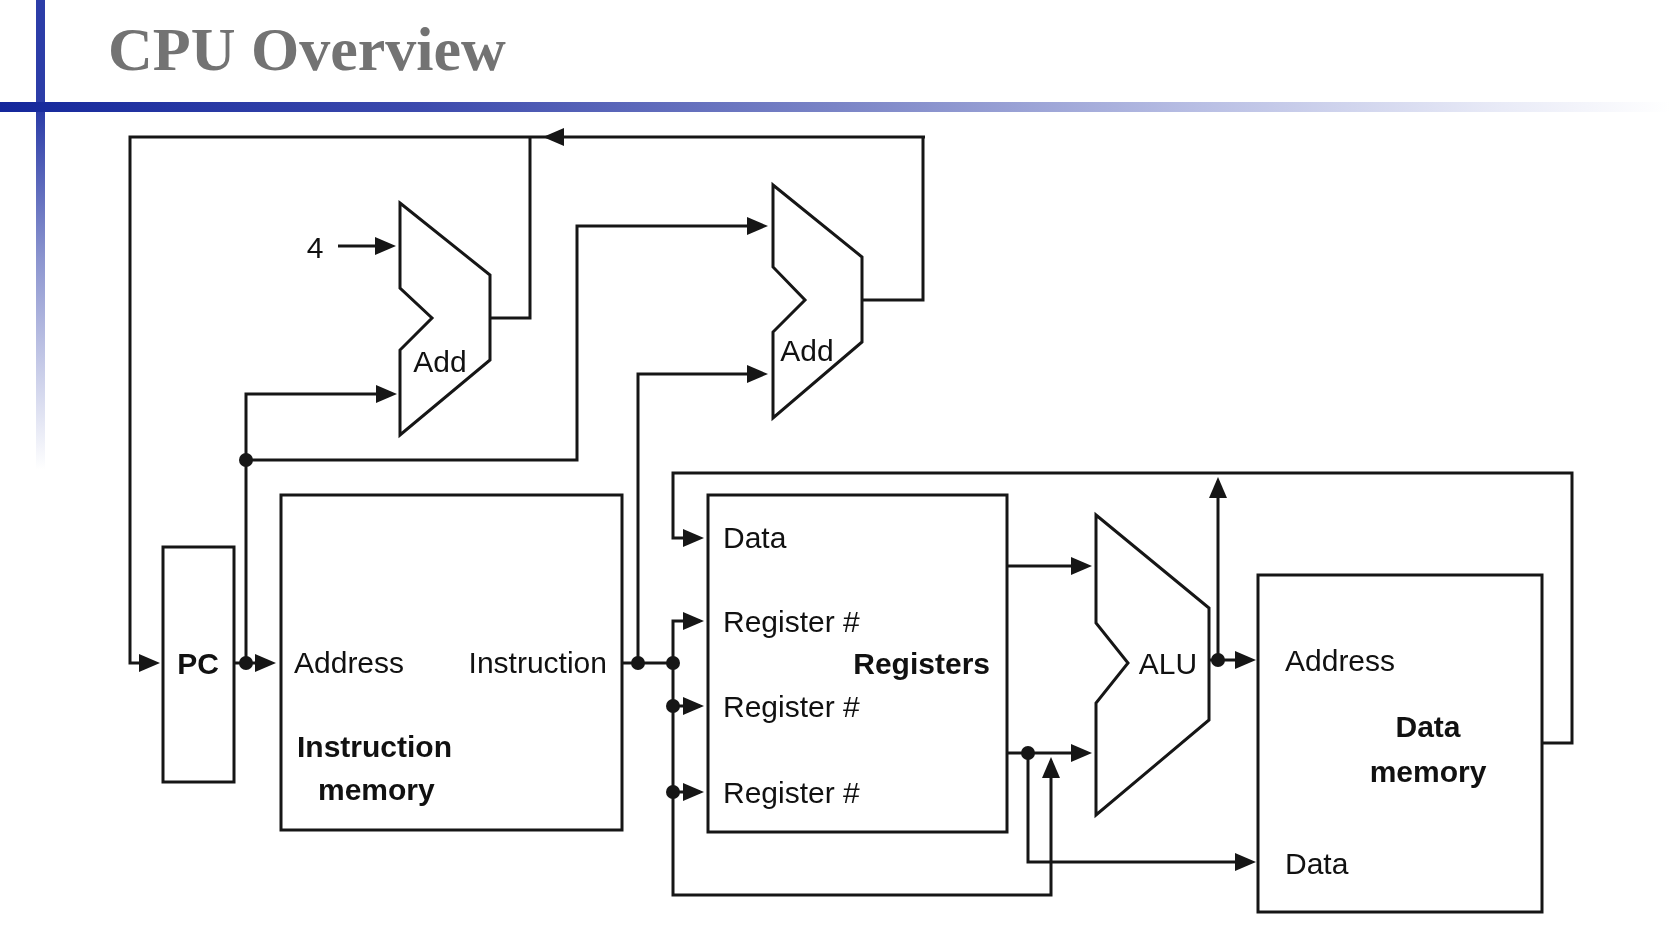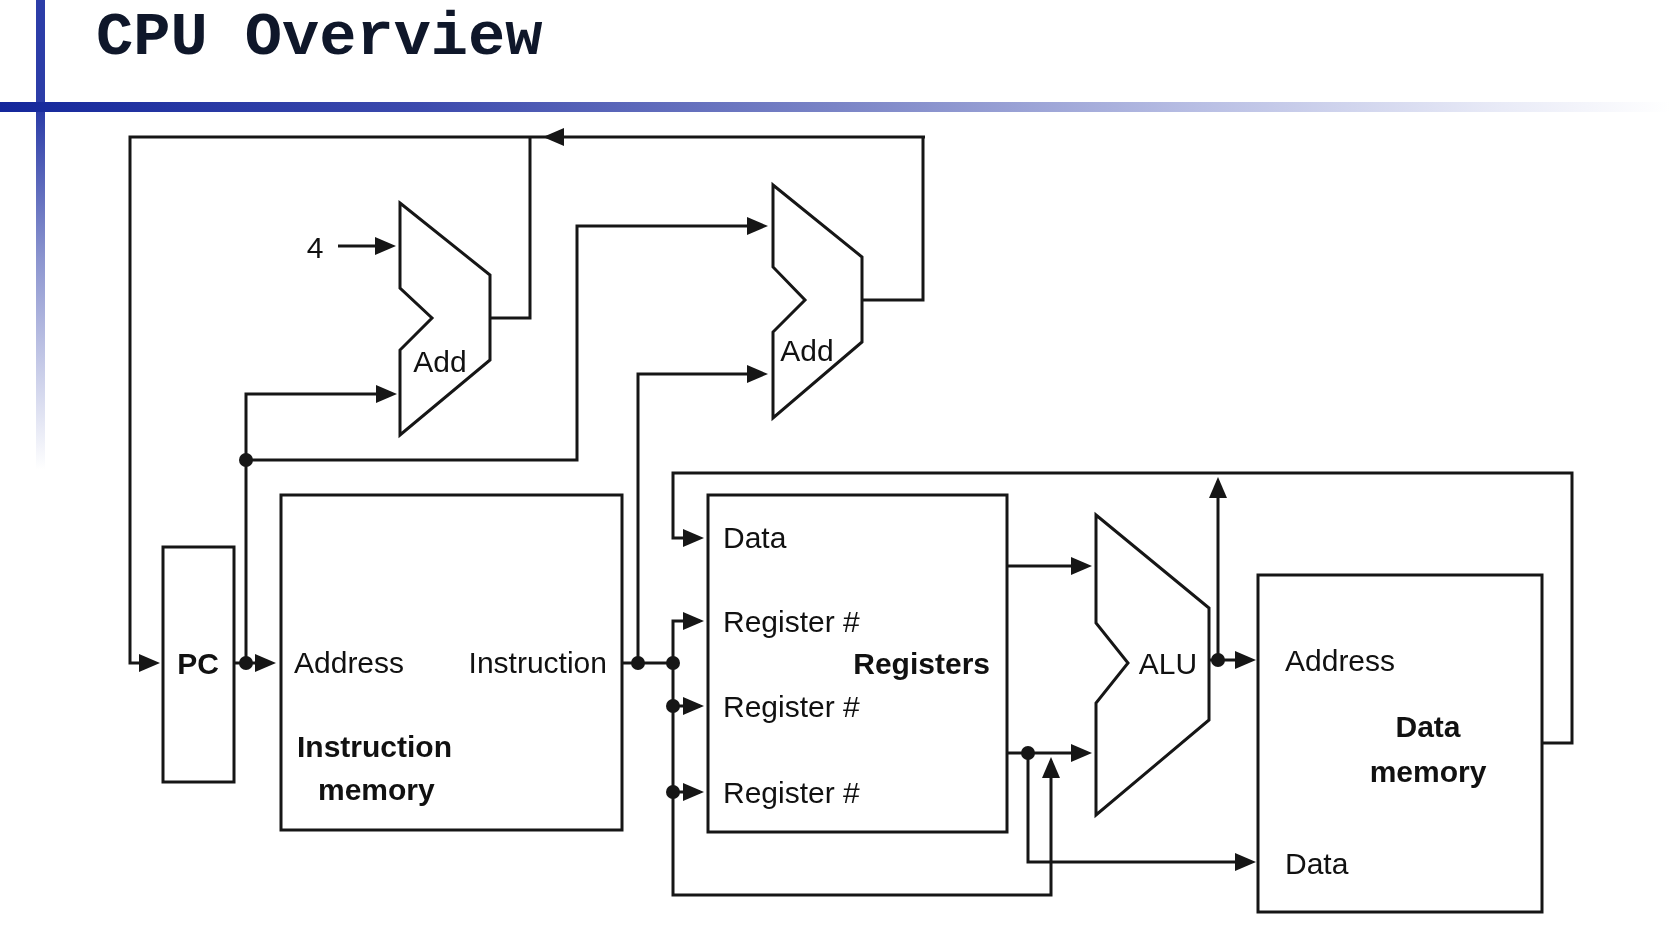--- a/index.html
+++ b/index.html
@@ -28,26 +28,26 @@
     left: 0;
     top: 102px;
     width: 1670px;
     height: 10px;
     background: linear-gradient(90deg, #14279b 0%, #3c4aad 25%, #7a84c6 50%, #b9bfe4 72%, #e9ebf7 90%, #ffffff 100%);
   }
   .slide-title {
     position: absolute;
     left: 96px;
     top: 2px;
-    margin: 0;
+    margin: 12px;
     font-size: 62px;
     font-weight: 700;
     letter-spacing: 0px;
-    color: #0f172a;
-    font-family: Liberation Mono, monospace;
+    color: #737373;
+    font-family: Liberation Serif, serif;
   }
   svg.diagram {
     position: absolute;
     left: 0;
     top: 0;
   }
   .wire {
     fill: none;
     stroke: #161616;
     stroke-width: 3;

